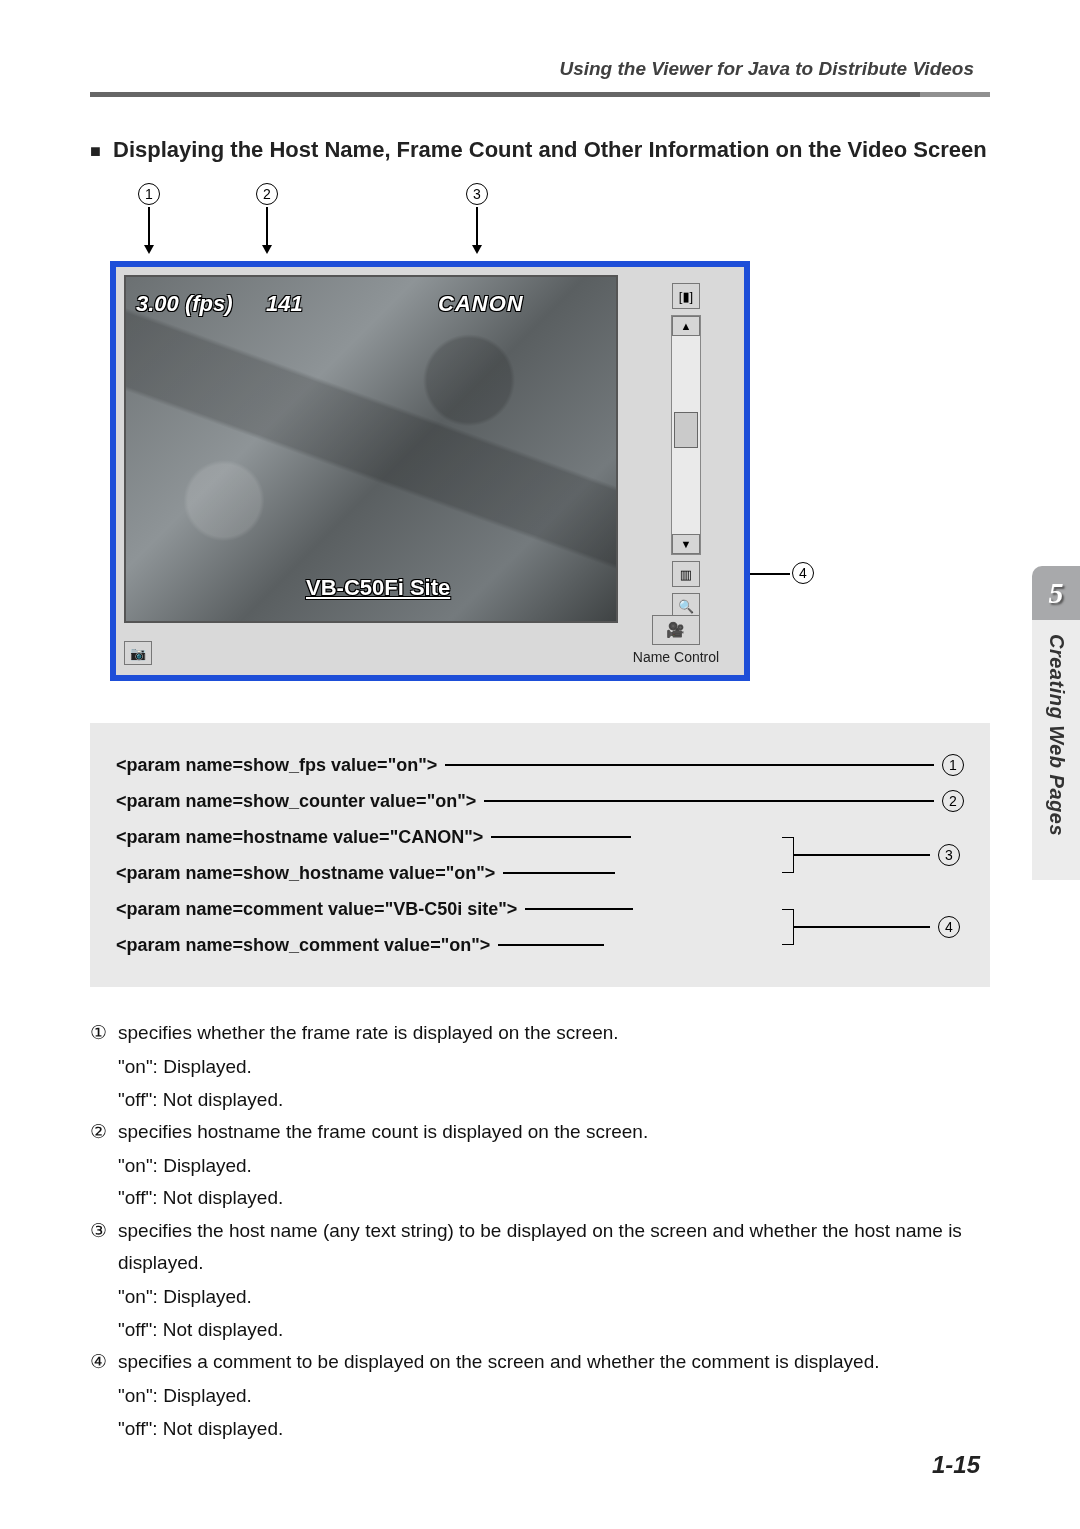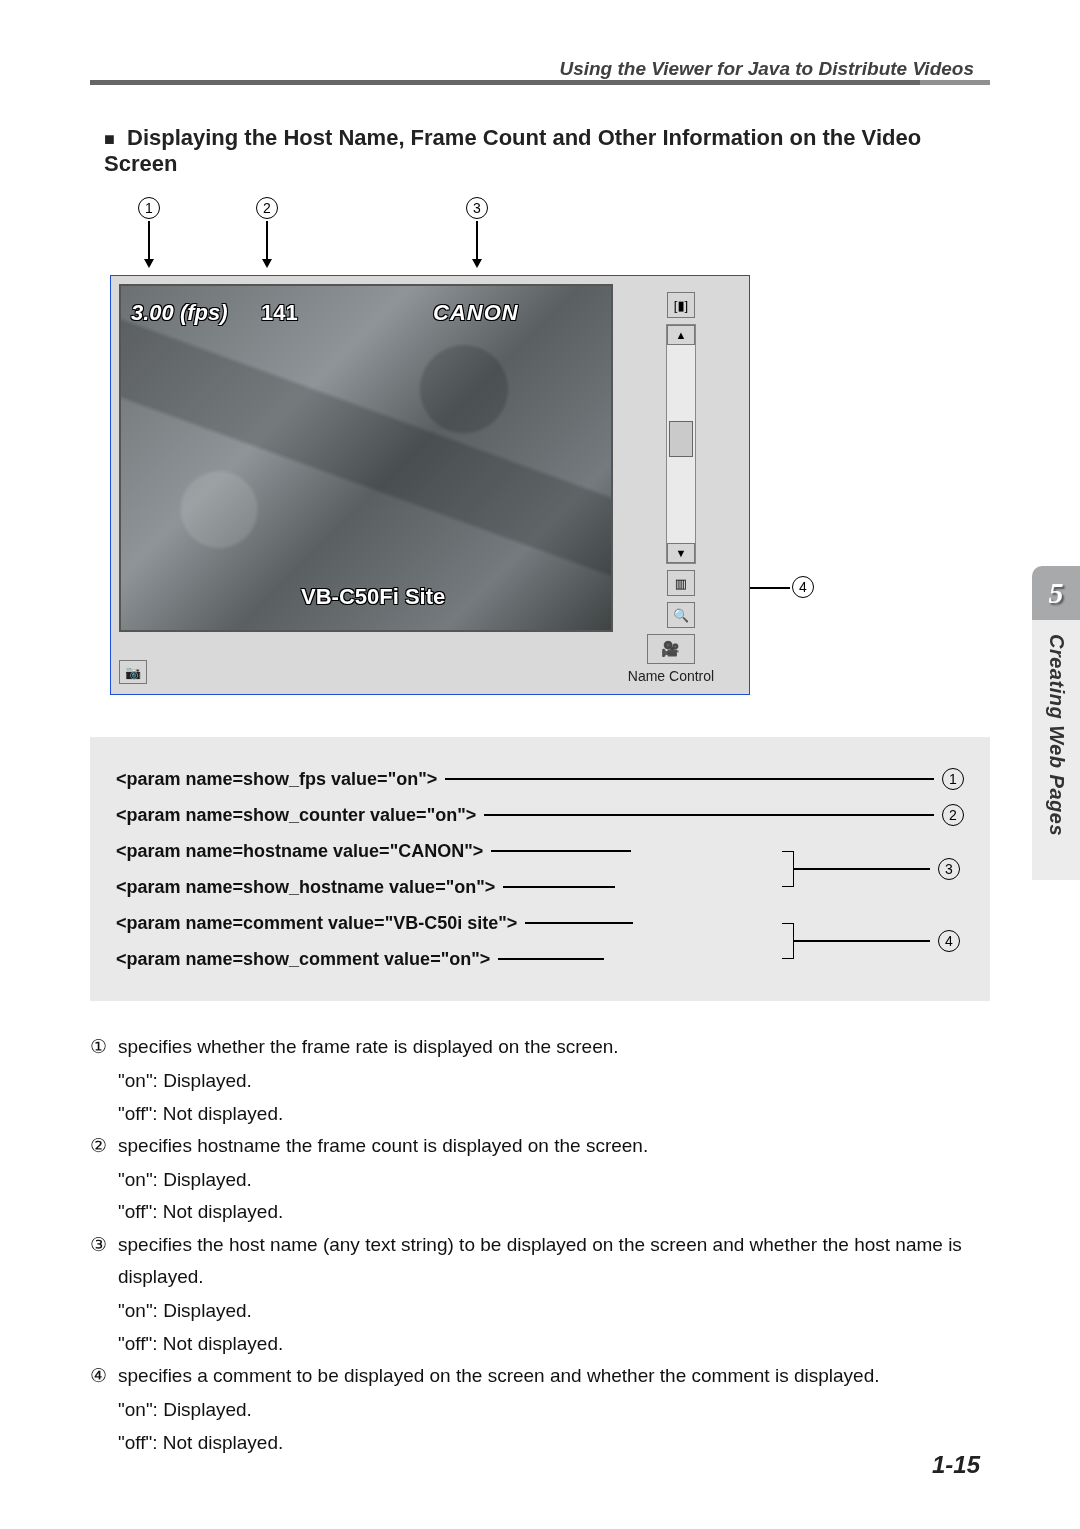--- a/index.html
+++ b/index.html
@@ -1,44 +1,44 @@
 <!DOCTYPE html>
 <html><head>
 <meta charset="utf-8">
 <style>
   * { box-sizing: border-box; margin: 0; padding: 0; }
   body { font-family: Arial, Helvetica, sans-serif; background: #fff; width: 1080px; height: 1529px; position: relative; color: #000; }
   .page { width: 100%; height: 100%; background: #fff; position: relative; padding: 58px 90px 50px 90px; }
-  .header-text { text-align: right; font-style: italic; font-weight: bold; font-size: 19px; color: #404040; margin-bottom: 0; padding-right: 16px; }
+  .header-text { text-align: right; font-style: italic; font-weight: bold; font-size: 19px; color: #404040; margin-bottom: 12px; padding-right: 16px; }
   .header-bar { height: 5px; background: #666; width: 100%; margin-bottom: 40px; position: relative; }
   .header-bar::after { content: ""; position: absolute; top: 0; right: 0; width: 70px; height: 5px; background: #909090; }
-  .heading { font-weight: bold; font-size: 22px; color: #222; margin-bottom: 20px; margin-left: 14px; }
+  .heading { font-weight: bold; font-size: 22px; color: #222; margin-bottom: 20px; }
   .heading .marker { display: inline-block; vertical-align: middle; margin-right: 6px; font-size: 18px; }
 
   
   .diagram { position: relative; width: 730px; height: 500px; margin-bottom: 40px; }
   .callout { position: absolute; }
   .circ { display: inline-block; width: 22px; height: 22px; border: 1.6px solid #000; border-radius: 50%; text-align: center; font-size: 14px; line-height: 20px; font-family: Arial; }
   .down-line { width: 1.5px; height: 38px; background: #000; margin: 2px auto 0 auto; }
   .arrow-down { width: 0; height: 0; border-left: 5px solid transparent; border-right: 5px solid transparent; border-top: 9px solid #000; margin: 0 auto; }
   .h-line { position: absolute; height: 1.5px; background: #000; }
   .h-line .arrow-left { position: absolute; left: -1px; top: -4px; width: 0; height: 0; border-top: 5px solid transparent; border-bottom: 5px solid transparent; border-right: 9px solid #000; }
 
-  .viewer-frame { position: absolute; top: 78px; left: 20px; width: 640px; height: 420px; background: #d9d9d9; border: 1px solid #1d4ed8; padding: 8px; }
+  .viewer-frame { position: absolute; top: 78px; left: 20px; width: 640px; height: 420px; background: #d9d9d9; border: 6px solid #1d4ed8; padding: 8px; }
   .video { position: relative; width: 494px; height: 348px; background: linear-gradient(135deg, #6b7072 0%, #8e9497 35%, #5a5f61 55%, #747a7d 80%, #3f4344 100%); border: 2px solid #555; overflow: hidden; }
   .video::before { content: ""; position: absolute; inset: 0; background:
       radial-gradient(circle at 20% 65%, rgba(255,255,255,.12) 0 8%, transparent 9%),
       radial-gradient(circle at 70% 30%, rgba(0,0,0,.16) 0 10%, transparent 11%),
       linear-gradient(200deg, transparent 40%, rgba(0,0,0,.18) 41% 55%, transparent 56%);
   }
   .vlabel { position: absolute; color: #fff; font-weight: bold; text-shadow: 1px 1px 0 #000, -1px -1px 0 #000, 1px -1px 0 #000, -1px 1px 0 #000; font-family: Arial; }
   .vlabel.fps { top: 14px; left: 10px; font-size: 22px; font-style: italic; }
-  .vlabel.count { top: 14px; left: 140px; font-size: 22px; }
+  .vlabel.count { top: 14px; left: 140px; font-size: 22px; font-style: italic; }
   .vlabel.host { top: 14px; left: 312px; font-size: 22px; font-style: italic; letter-spacing: 1px; }
-  .vlabel.comment { bottom: 20px; left: 180px; font-size: 22px; }
+  .vlabel.comment { bottom: 20px; left: 180px; font-size: 22px; text-decoration: underline; }
   .right-col { position: absolute; top: 10px; left: 522px; width: 96px; }
   .vslider { position: relative; height: 240px; width: 30px; margin: 0 auto; background: #eaeaea; border: 1px solid #888; }
   .vslider .btn { position: absolute; left: 0; width: 28px; height: 20px; background: #d6d6d6; border: 1px solid #777; text-align: center; font-size: 11px; line-height: 18px; }
   .vslider .btn.top { top: 0; }
   .vslider .btn.bot { bottom: 0; }
   .vslider .thumb { position: absolute; top: 96px; left: 2px; width: 24px; height: 36px; background: #cacaca; border: 1px solid #666; }
   .small-icn { width: 28px; height: 26px; background: #d6d6d6; border: 1px solid #777; margin: 6px auto; display: flex; align-items: center; justify-content: center; font-size: 13px; }
   .bottom-row { position: absolute; left: 8px; bottom: 10px; width: 610px; display: flex; justify-content: space-between; align-items: flex-end; }
   .cam-icn { width: 28px; height: 24px; background: #d6d6d6; border: 1px solid #777; display: flex; align-items: center; justify-content: center; font-size: 13px; }
   .start-ctrl { width: 116px; text-align: center; }

